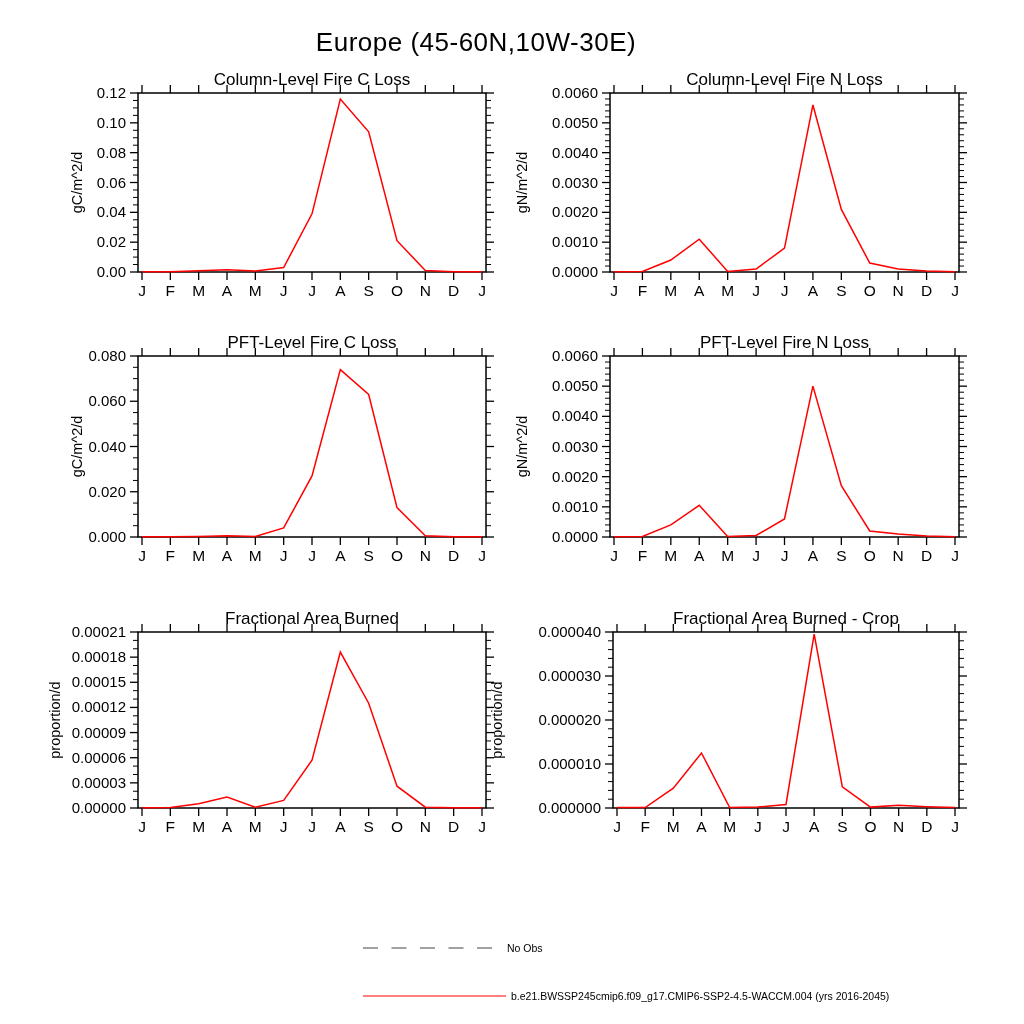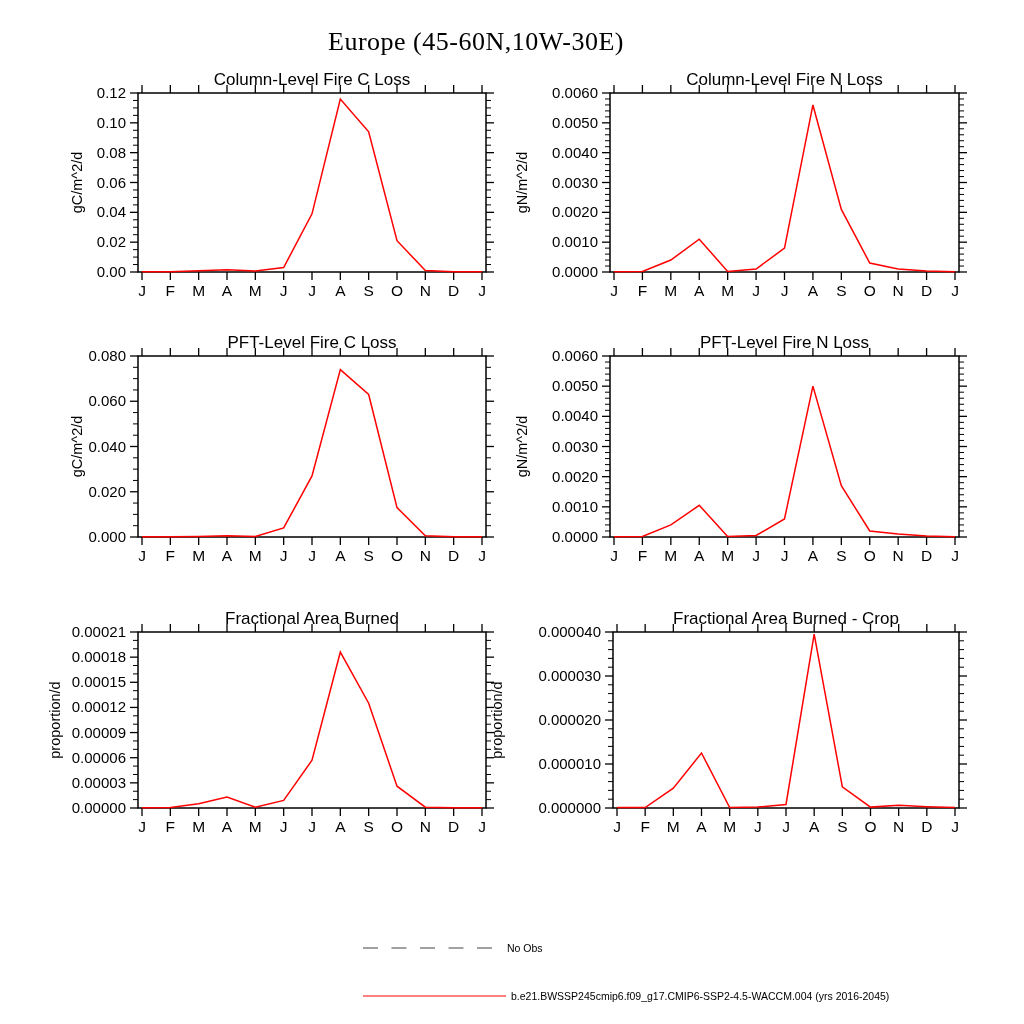--- a/index.html
+++ b/index.html
@@ -2,21 +2,21 @@
 <html><head>
 <meta charset="utf-8">
 <style>
   html,body{margin:0;padding:0;background:#ffffff;}
   body{
     width:1024px;height:1024px;position:relative;overflow:hidden;
     font-family:"Liberation Sans","DejaVu Sans",sans-serif;color:#000;
   }
   .main-title{
     position:absolute;top:27px;left:0;width:952px;text-align:center;
-    font-size:26px;letter-spacing:0.5px;font-family:Liberation Serif, serif;
+    font-size:26px;letter-spacing:0.5px;
   }
   svg{position:absolute;left:0;overflow:visible;}
   #panel-svg-0,#panel-svg-1{top:55px;}
   #panel-svg-2,#panel-svg-3{top:320px;}
   #panel-svg-4,#panel-svg-5{top:597px;}
   #legend-svg{top:930px;}
   text{fill:#000;}
 </style>
 </head>
 <body>

